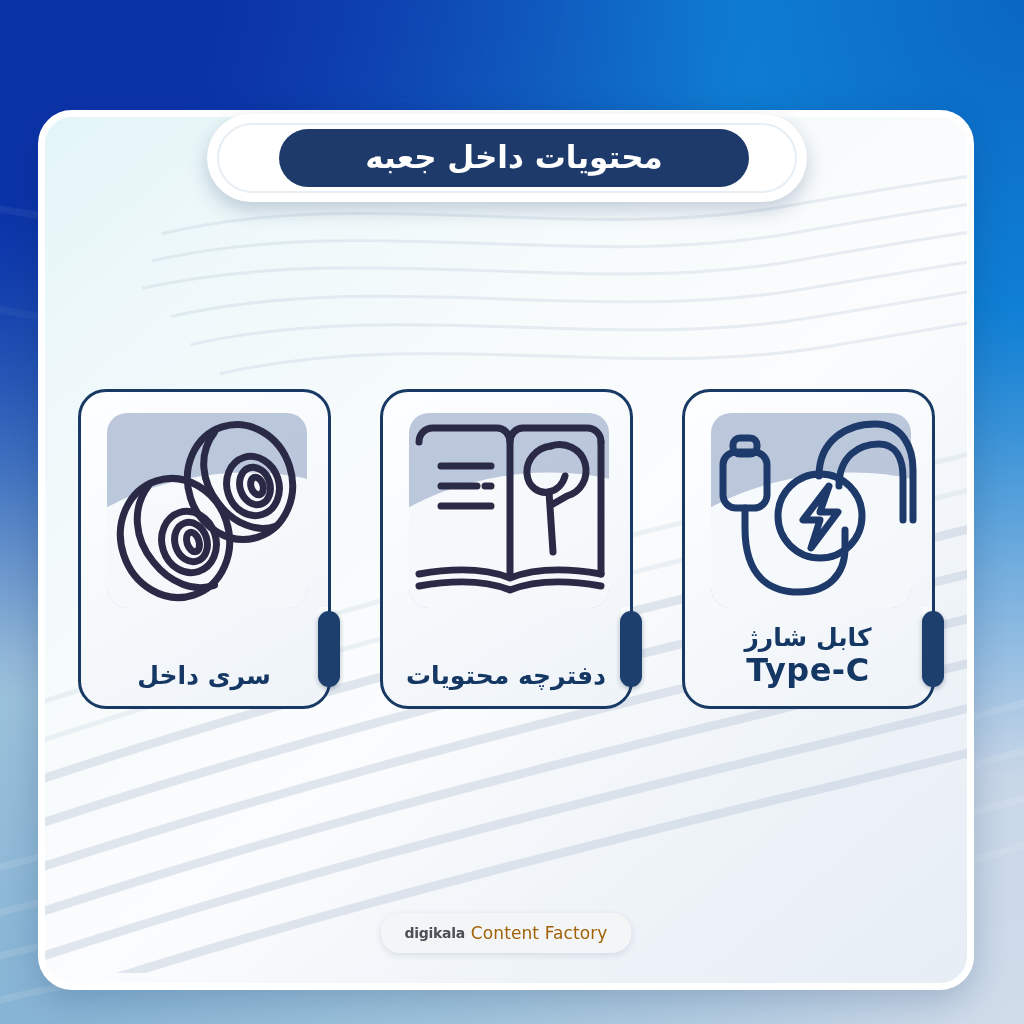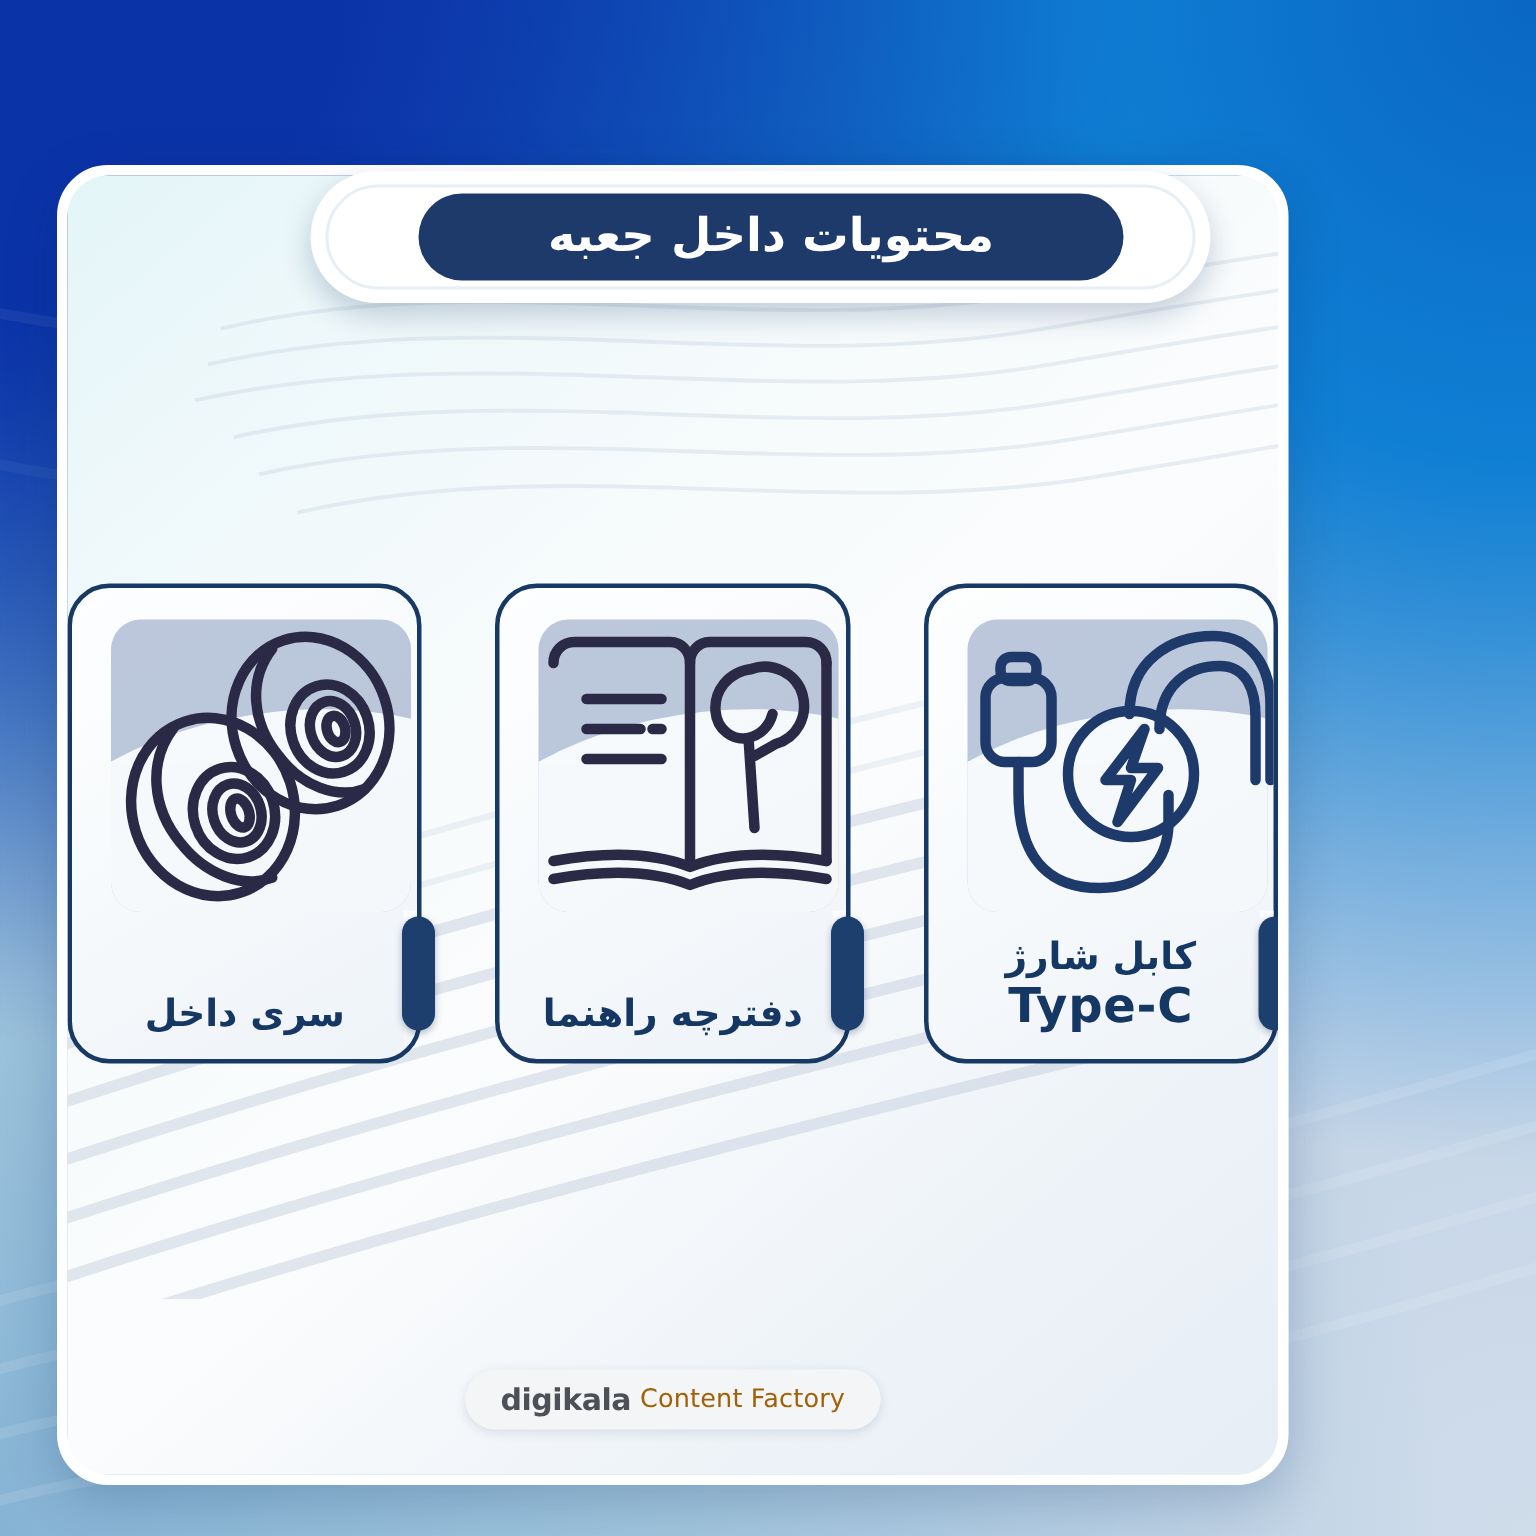--- a/index.html
+++ b/index.html
@@ -25,21 +25,21 @@
   .bg-waves {
     position:absolute; inset:0;
     pointer-events:none;
     opacity:.55;
   }
 
   
   .panel {
     position:absolute;
     left:38px; top:110px;
-    width:821px; height:880px;
+    width:936px; height:880px;
     border-radius:34px;
     border:7px solid #ffffff;
     background:
       linear-gradient(140deg,#e3f5f8 0%, #eef8fa 16%, #f7fbfc 38%, #fbfcfd 55%, #eef3f8 78%, #e6edf5 100%);
     box-shadow:0 10px 34px rgba(10,40,90,.22);
     overflow:hidden;
   }
   .panel-waves { position:absolute; inset:0; pointer-events:none; }
 
   
@@ -154,21 +154,21 @@
     height:40px;
     padding:0 24px;
     background:#f4f5f7;
     border-radius:20px;
     display:flex; align-items:center; justify-content:center;
     gap:6px;
     box-shadow:0 2px 7px rgba(20,40,70,.12);
     z-index:7;
     direction:ltr;
   }
-  .brand-bold { font-size:20px; font-weight:bold; color:#4d5057; letter-spacing:-.3px;text-align:right; }
+  .brand-bold { font-size:14px; font-weight:bold; color:#4d5057; letter-spacing:-.3px;text-align:right; }
   .brand-light { font-size:17px; color:#a16207; letter-spacing:.1px; }
 </style>
 </head>
 <body>
 
 <div class="stage">
 
   <svg class="bg-waves" viewBox="0 0 1024 1024" preserveAspectRatio="none">
     <g fill="none" stroke="#ffffff" stroke-opacity="0.20" stroke-width="7">
       <path d="M-40 880 C 180 800, 420 860, 700 790 S 1020 700, 1080 690"></path>
@@ -255,21 +255,21 @@
               <path d="M36 98 L86 98"></path>
 
               <path d="M146 38 C 130 40, 121 53, 122 66 C 123 79, 134 86, 144 84
                        L148 144" stroke-width="7"></path>
               <path d="M146 38 C 160 33, 176 41, 180 55 C 184 70, 176 84, 162 88
                        L148 96" stroke-width="7"></path>
               <path d="M144 84 C 152 82, 158 76, 160 68"></path>
             </g>
           </svg>
           <div class="card-label">
-            <span class="label-fa">دفترچه راهنما</span>
+            <span class="label-fa">دفترچه محتویات</span>
           </div>
           <div class="card-notch"></div>
         </div>
         <div class="accent-pill"></div>
       </div>
 
       <div class="card-wrap">
         <div class="card">
           <div class="icon-blob"></div>
           <svg class="icon-art" viewBox="0 0 210 205">

